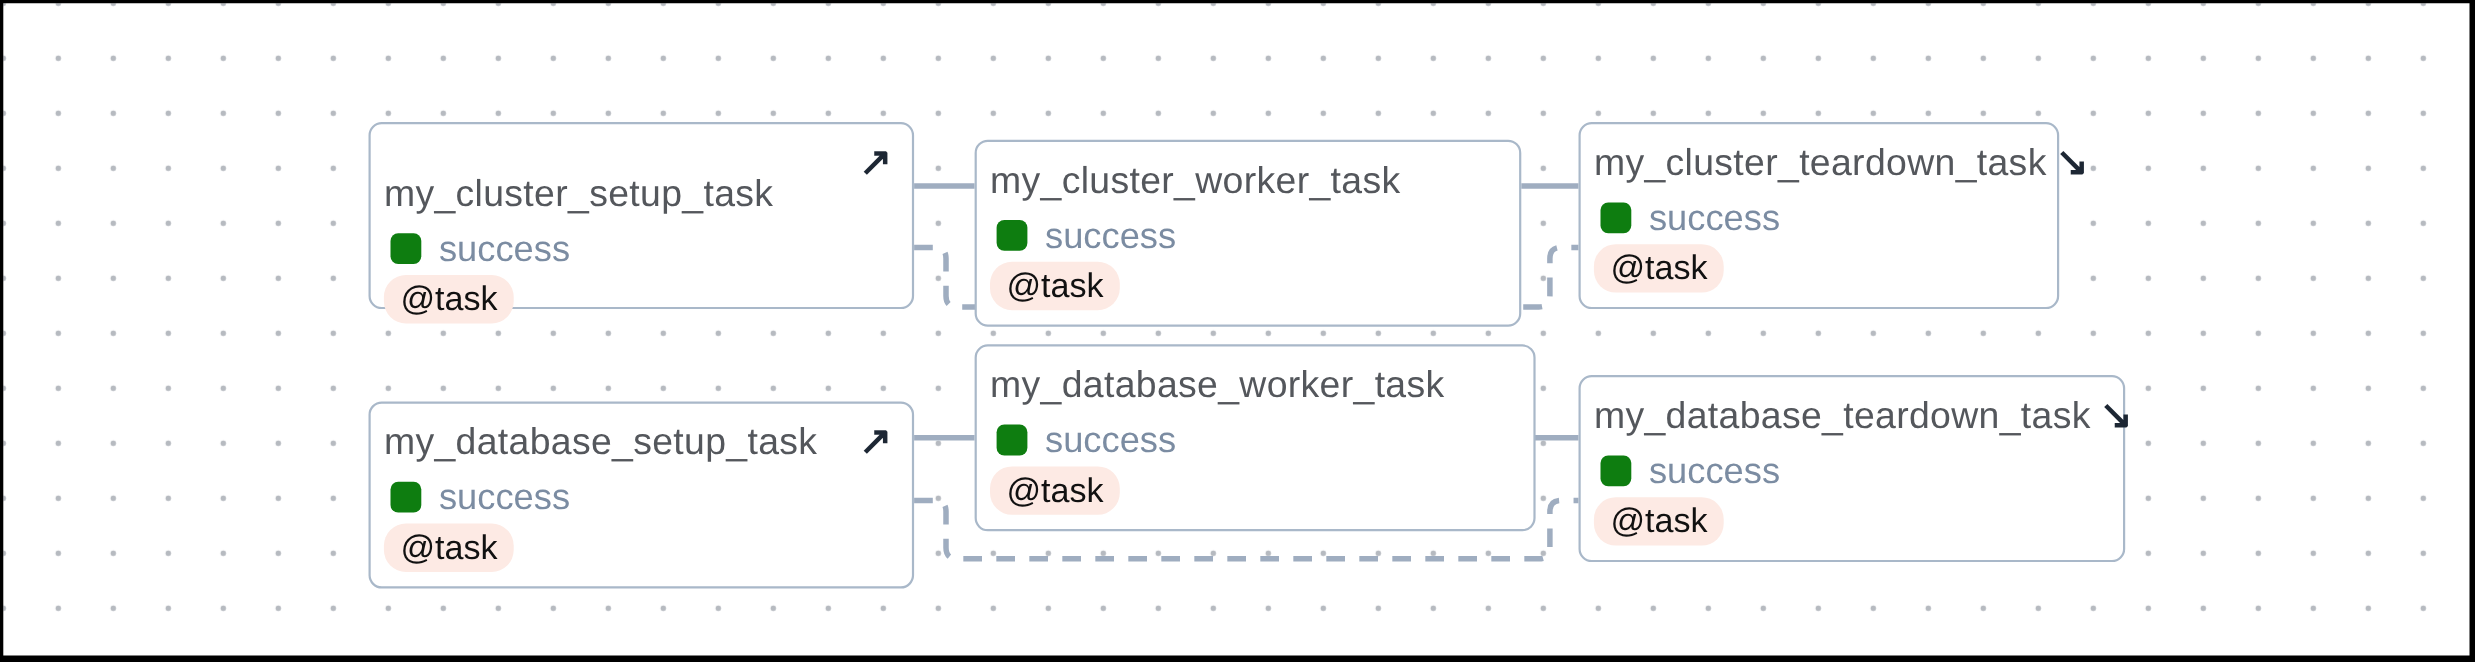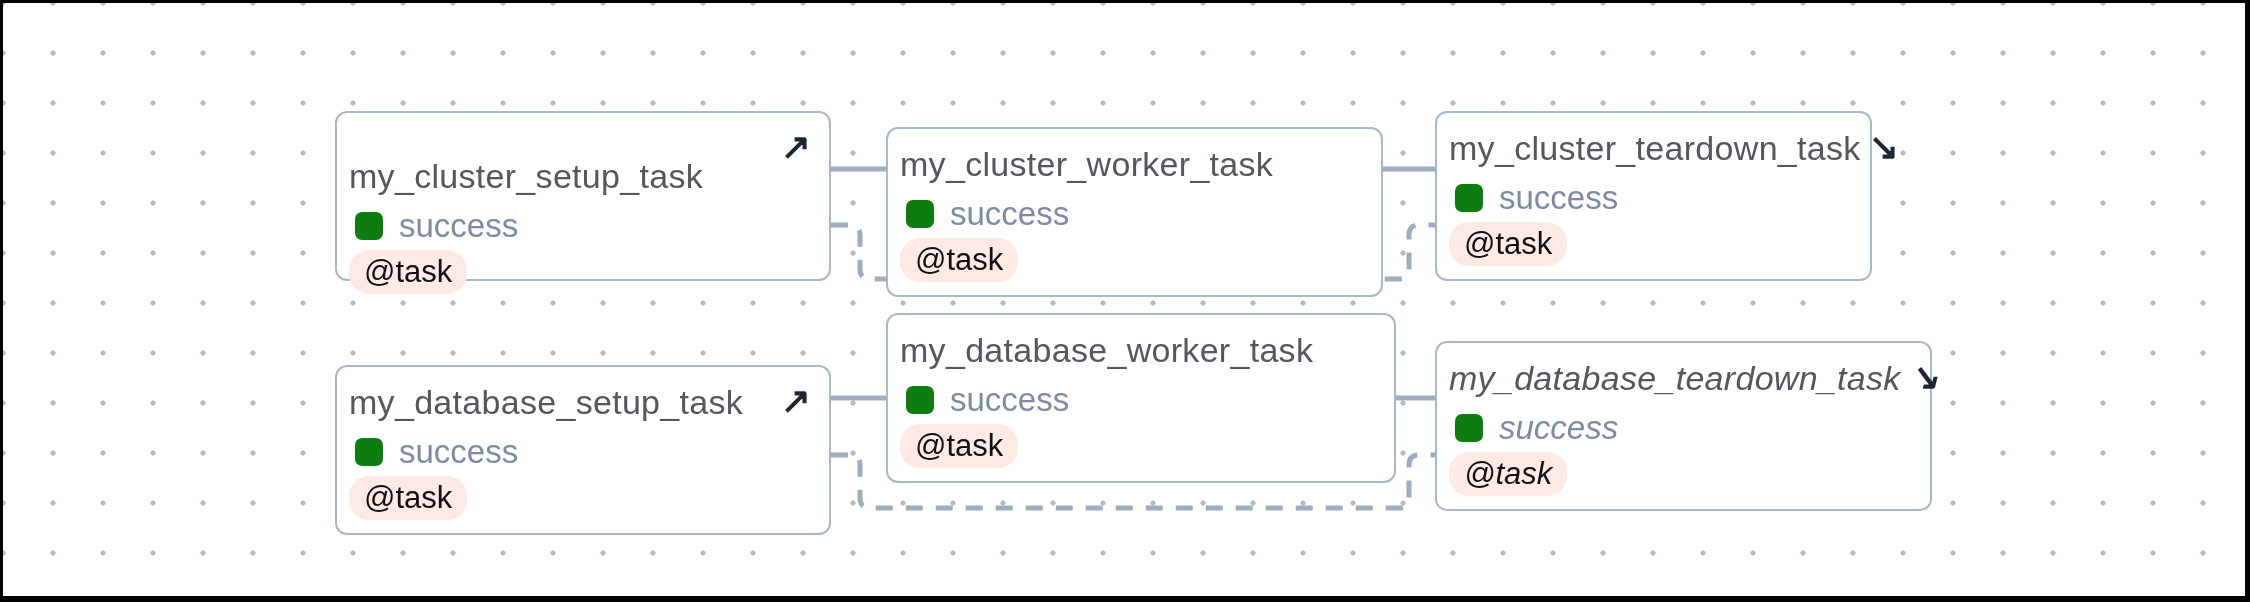--- a/index.html
+++ b/index.html
@@ -102,21 +102,21 @@
     <div class="title-row">
       <span class="title" style="color: rgb(84, 87, 92);">my_database_worker_task</span>
     </div>
     <div class="status-row">
       <span class="status-dot" style="background-color: rgb(14, 125, 16);"></span>
       <span class="status-label" style="color: rgb(123, 140, 162);">success</span>
     </div>
     <span class="badge" style="background-color: rgb(253, 234, 228); color: rgb(17, 17, 17);">@task</span>
   </div>
 
-  <div class="node n6" style="border-color: rgb(169, 184, 201); font-style: italic;">
+  <div class="node n6" style="border-color: rgb(169, 184, 201);">
     <div class="title-row">
       <span class="title" style="color: rgb(84, 87, 92);">my_database_teardown_task</span>
       <span class="arrow-icon" style="color: rgb(29, 39, 52);">↘</span>
     </div>
     <div class="status-row">
       <span class="status-dot" style="background-color: rgb(14, 125, 16);"></span>
       <span class="status-label" style="color: rgb(123, 140, 162);">success</span>
     </div>
     <span class="badge" style="background-color: rgb(253, 234, 228); color: rgb(17, 17, 17);">@task</span>
   </div>

